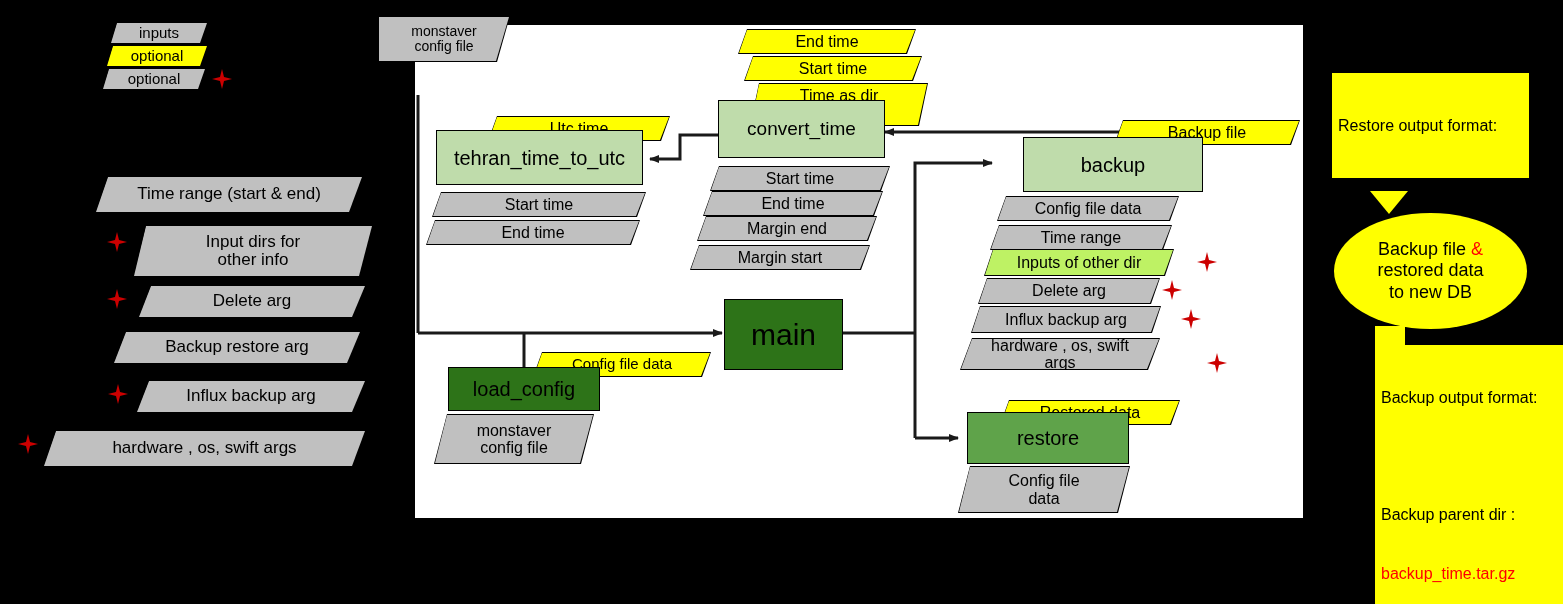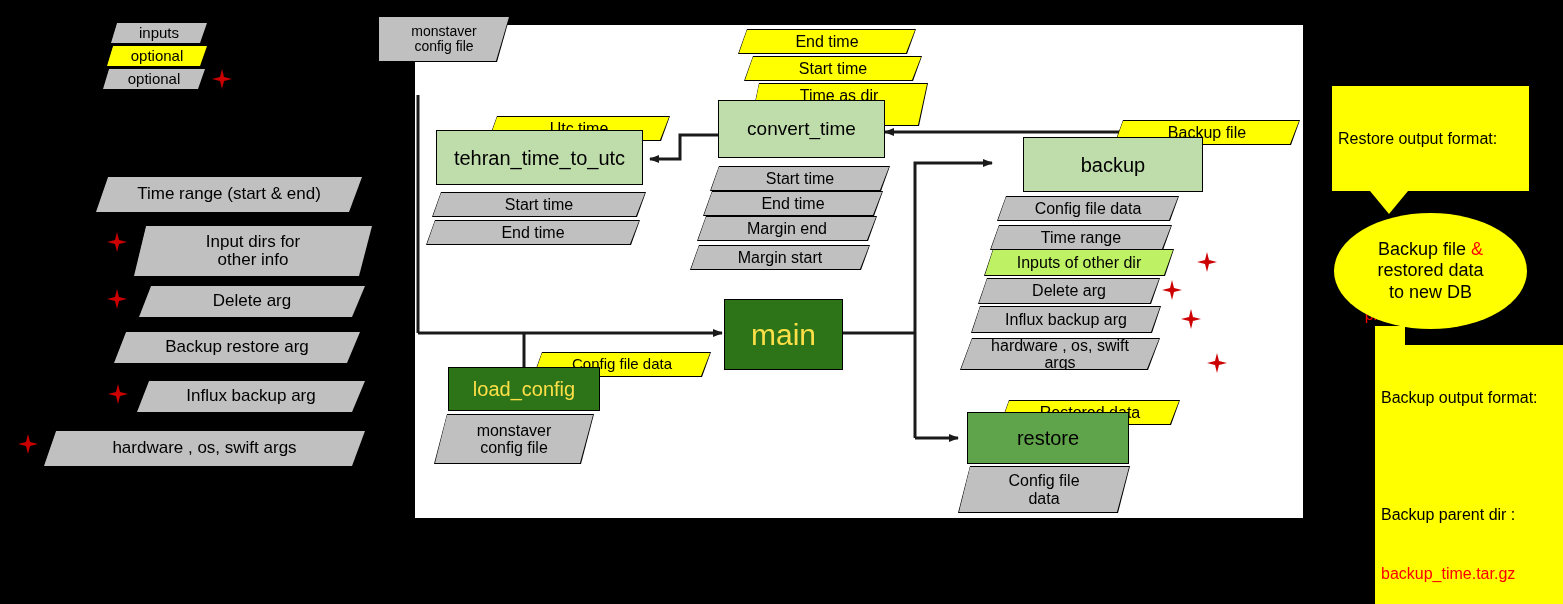--- a/index.html
+++ b/index.html
@@ -33,21 +33,21 @@
     position:absolute;
     box-sizing:border-box;
     border:1px solid #000;
     display:flex;align-items:center;justify-content:center;
     text-align:center;
     line-height:1.1;
     white-space:pre-line;
   }
   .rect.lightgreen{background:#bfdcab;color:#000;}
   .rect.midgreen{background:#5fa34a;color:#000;}
-  .rect.darkgreen{background:#2d7318;color:#fde047;}
+  .rect.darkgreen{background:#2d7318;color:#000000;}
 
   
   .note{
     position:absolute;
     background:#ffff00;
     color:#000;
     box-sizing:border-box;
     padding:4px 6px;
     line-height:1.22;
     white-space:pre-wrap;
@@ -345,21 +345,21 @@
     <div class="pgram" style="left:434px;top:414px;width:160px;height:50px;
                 clip-path:polygon(13px 0,100% 0,calc(100% - 13px) 100%,0 100%);">
       <div class="fill" style="background:#c0c0c0;font-size:16px;
            clip-path:polygon(13px 1px,calc(100% - 1px) 1px,calc(100% - 14px) calc(100% - 1px),1px calc(100% - 1px));">monstaver
 config file</div>
     </div>
   </div>
 
   <div>
 
-    <div class="note" style="left:1332px;top:86px;width:197px;height:105px;font-size:16px;">
+    <div class="note" style="left:1332px;top:73px;width:197px;height:105px;font-size:16px;">
       <div>Restore output format:</div>
       <div>&nbsp;</div>
       <div>New database:</div>
       <div class="red">      prifix_db name</div>
     </div>
 
     <svg class="layer">
       <polygon points="1370,191 1408,191 1389,214" fill="#ffff00"></polygon>
       <polygon points="1375,326 1405,326 1405,350 1375,350" fill="#ffff00"></polygon>
     </svg>

